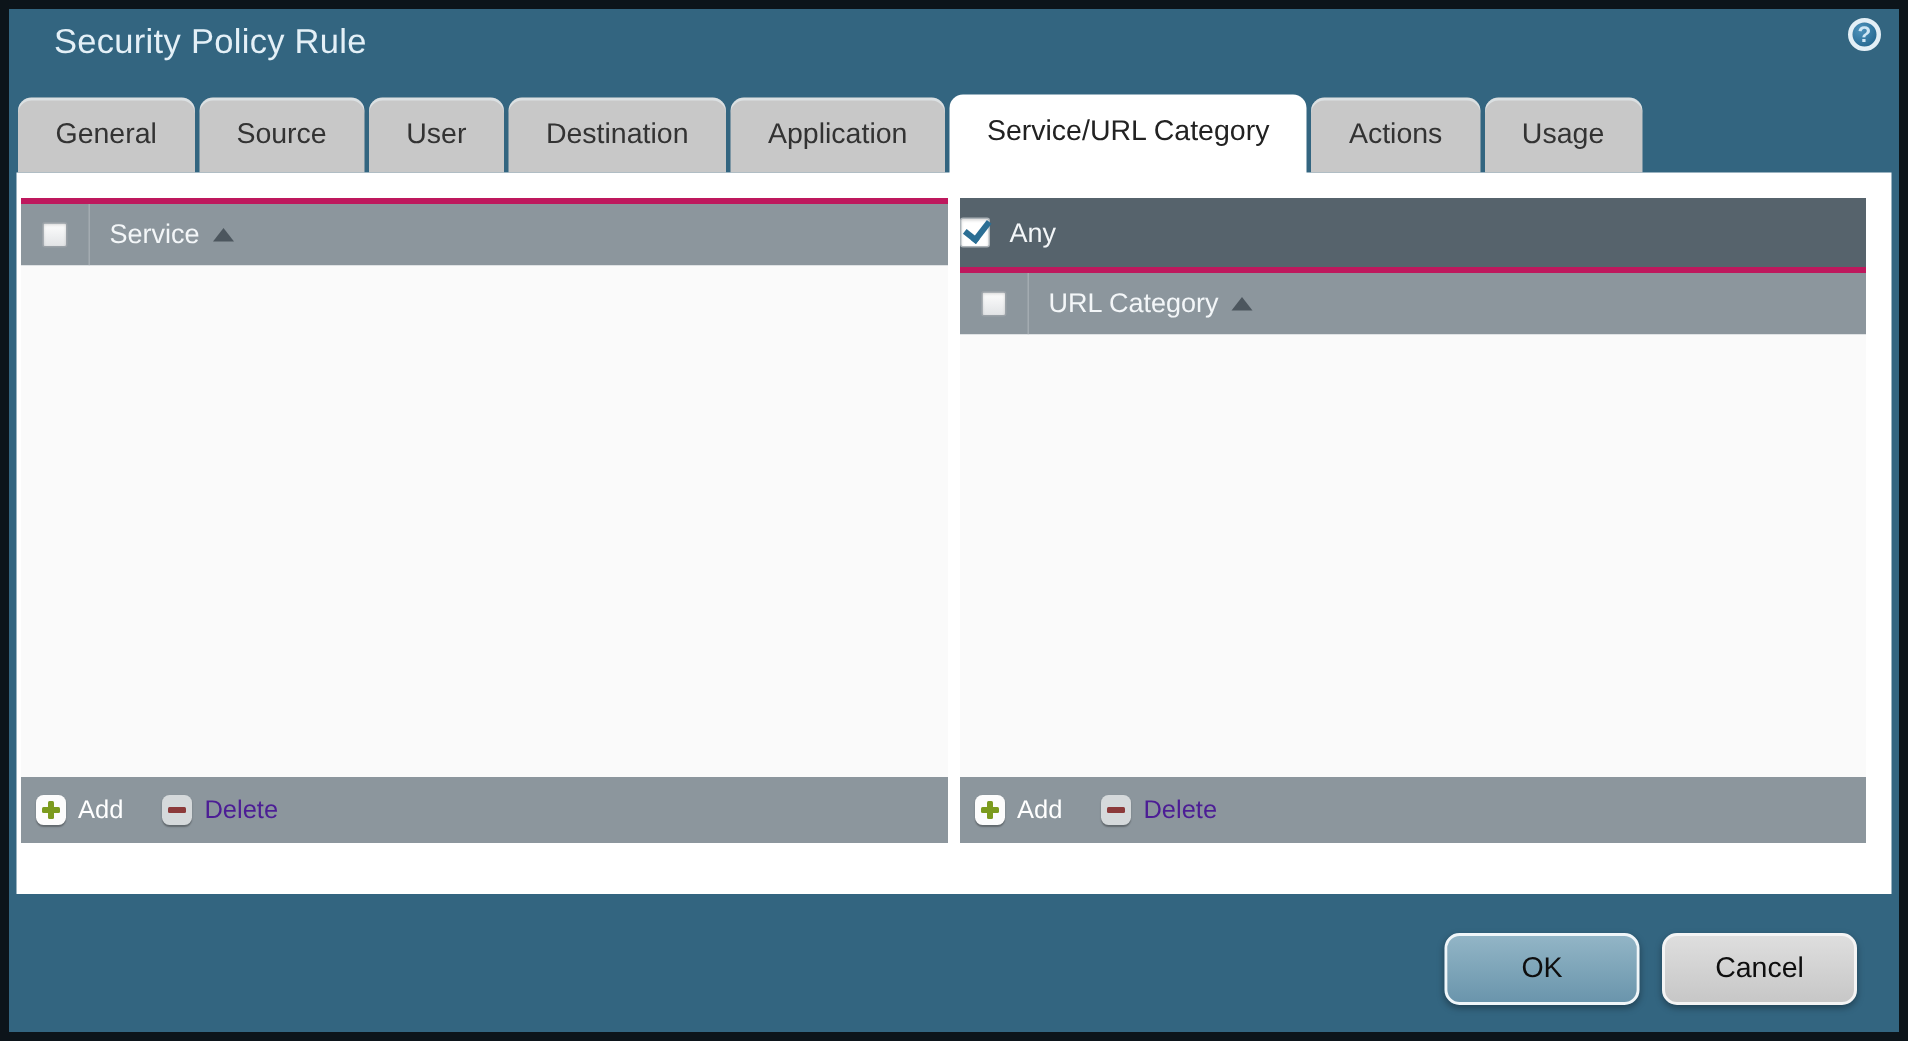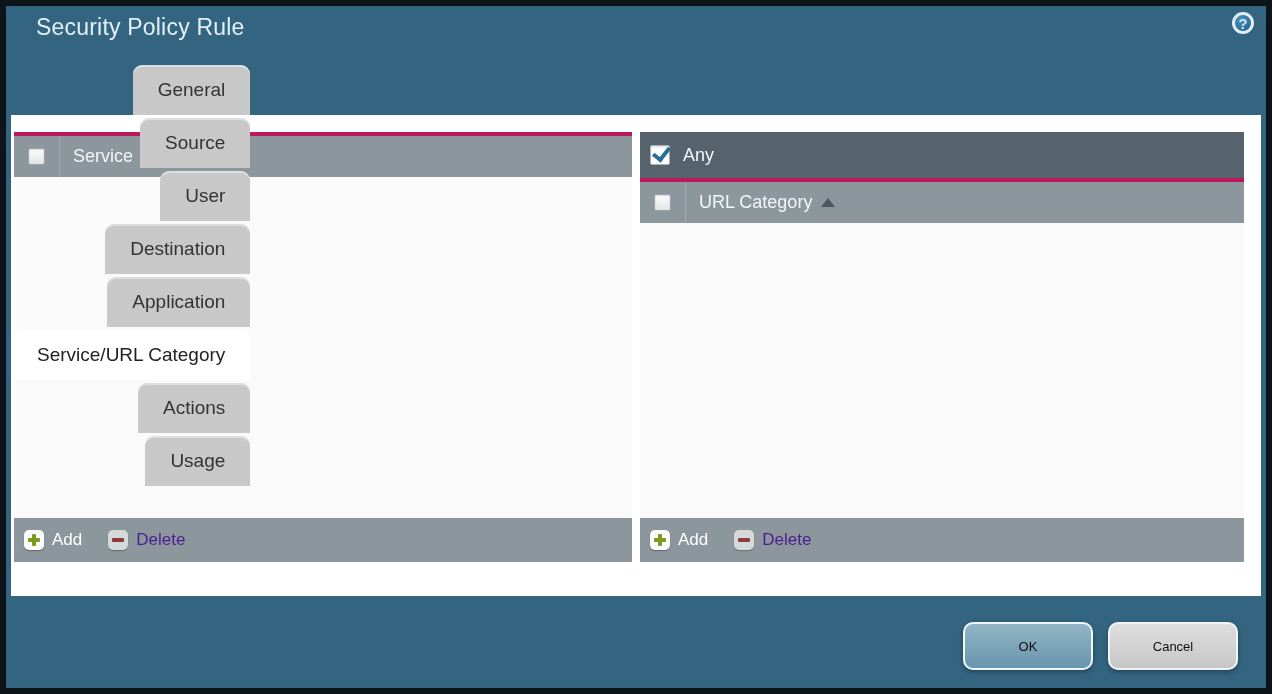--- a/index.html
+++ b/index.html
@@ -25,21 +25,21 @@
     width:22px; height:22px; border-radius:50%;
     background:radial-gradient(circle at 35% 30%, #4E93BC, #1C5E86);
     border:3px solid #E3EFF6;
     color:#CFE7F5; font-size:15px; font-weight:bold;
     display:flex; align-items:center; justify-content:center;
     cursor:pointer; z-index:5;
   }
   
   .tabs {
     position:absolute; left:12px; top:65px; height:50px;
-    display:flex; gap:3px; align-items:flex-end; z-index:3;flex-direction:column;
+    display:flex; gap:3px; align-items:center; z-index:3;
   }
   .tab {
     height:50px; line-height:50px; padding:0 25px;
     background:#C8C8C8; color:#333; font-size:19px;
     border-radius:9px 9px 0 0; white-space:nowrap; cursor:pointer;
     box-shadow:inset 0 2px 0 rgba(235,244,248,.55);
   }
   .tab.active {
     background:#FFF; color:#222; height:54px; box-shadow:none;
   }
@@ -101,21 +101,21 @@
     width:7px; height:13px;
     border:solid #2B6E94; border-width:0 4px 4px 0;
     transform:rotate(38deg);
   }
   .col-label { color:#F3F6F8; font-size:18px; margin-left:13px; cursor:pointer; }
   .tri-up {
     width:0; height:0; margin-left:9px;
     border-left:7px solid transparent; border-right:7px solid transparent;
     border-bottom:9px solid #4C565E;
   }
-  .any-row { display:flex; align-items:center; margin-left:10px;text-align:center; }
+  .any-row { display:flex; align-items:center; margin-left:0;text-align:center; }
   .any-label { color:#F3F6F8; font-size:18px; margin-left:13px; }
   
   .tool-btn { display:flex; align-items:flex-end; gap:8px; font-size:17px; color:#FFF; cursor:pointer; }
   .tool-btn.disabled { color:#4c1d95; cursor:default; }
   .icon-sq {
     width:20px; height:20px; border-radius:5px; background:#FCFCFC;
     position:relative; box-shadow:0 1px 1px rgba(0,0,0,.3);
   }
   .icon-sq.add::before {
     content:""; position:absolute; left:4px; top:8px; width:12px; height:4px;
@@ -127,21 +127,21 @@
   }
   .icon-sq.del { background:#D5D9DB; }
   .icon-sq.del::before {
     content:""; position:absolute; left:4px; top:8px; width:12px; height:4px;
     background:#8C3A3A; border-radius:1px;
   }
   
   .btn {
     position:absolute; width:130px; height:48px; top:622px;
     border-radius:10px; border:2px solid #F0F6F9;
-    font-size:13px; color:#0E0E0E; font-family:"Liberation Sans", sans-serif;
+    font-size:19px; color:#0E0E0E; font-family:"Liberation Sans", sans-serif;
     box-shadow:0 2px 5px rgba(0,0,0,.35); cursor:pointer; z-index:4;
   }
   .btn.ok     { left:963px;  background:linear-gradient(180deg,#92B5C6,#6A95AC); }
   .btn.cancel { left:1108px; background:linear-gradient(180deg,#DEDEDE,#C7C7C7); border-color:#F4F4F4; }
 </style>
 </head>
 <body>
 
 <div>
 

